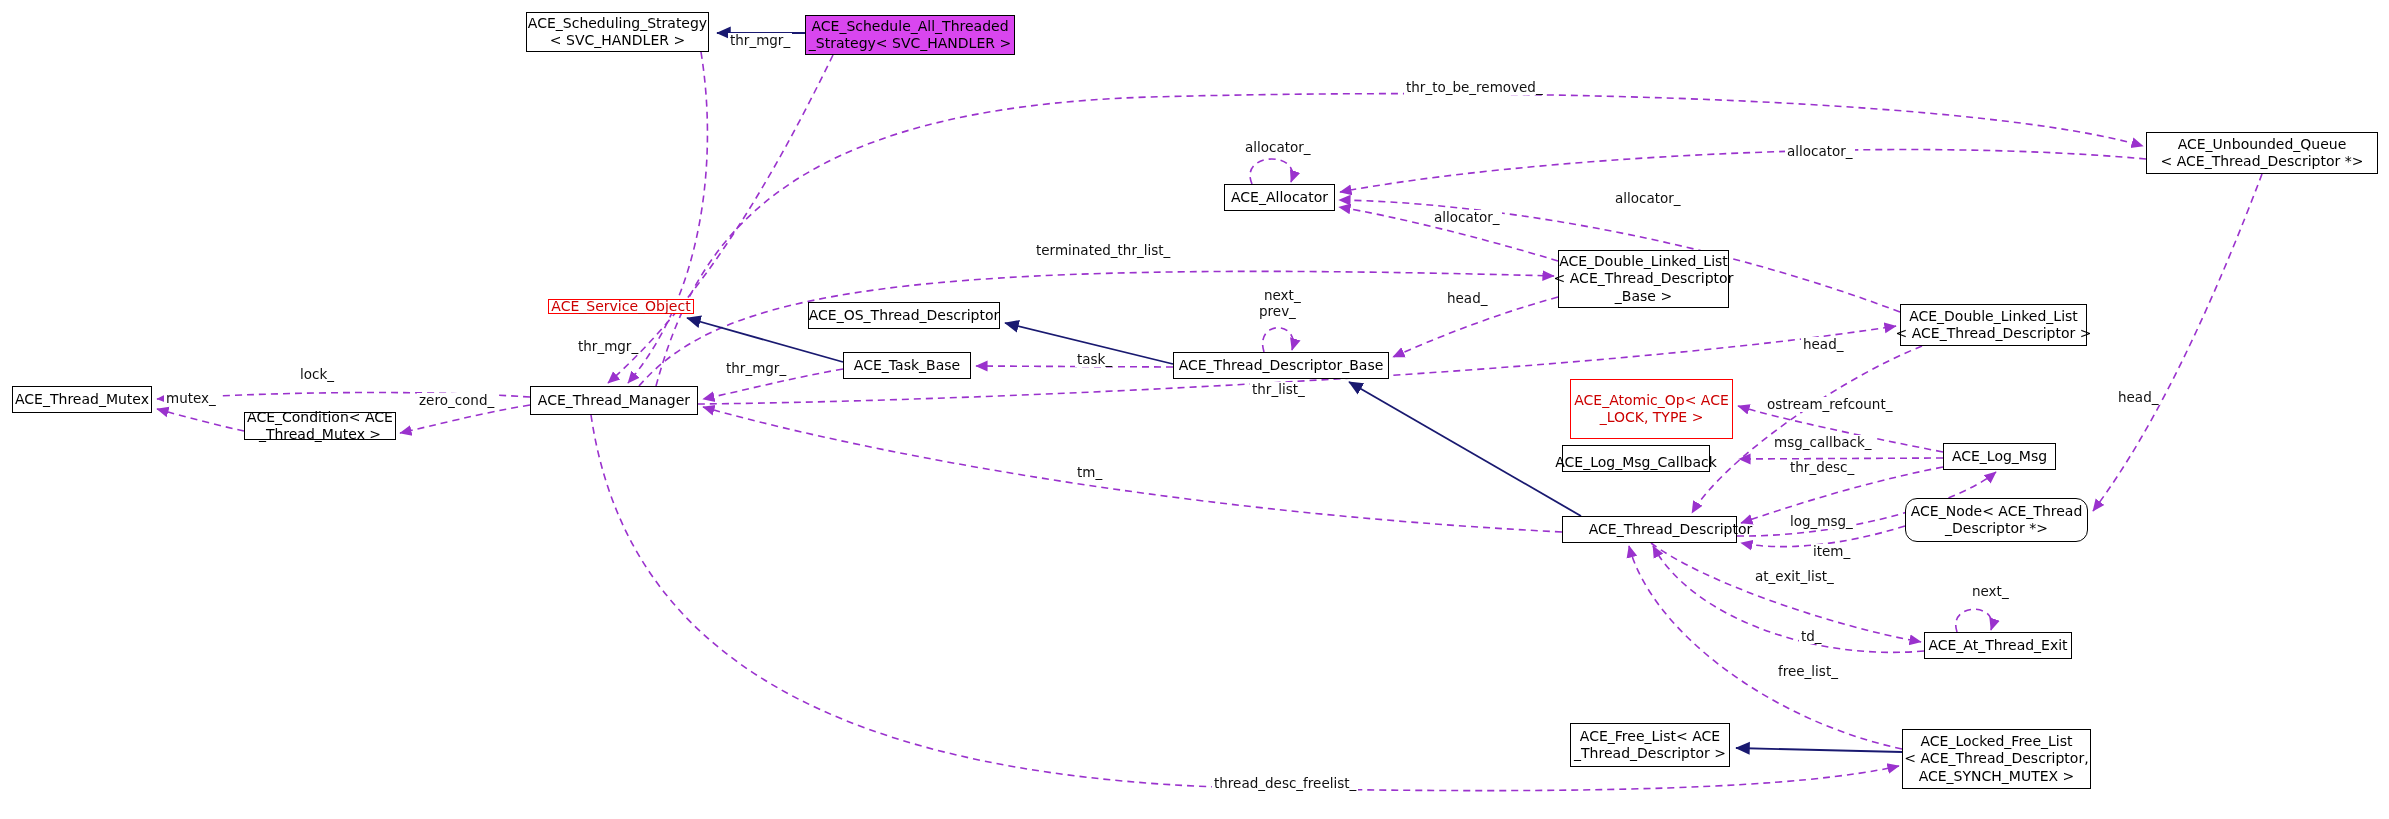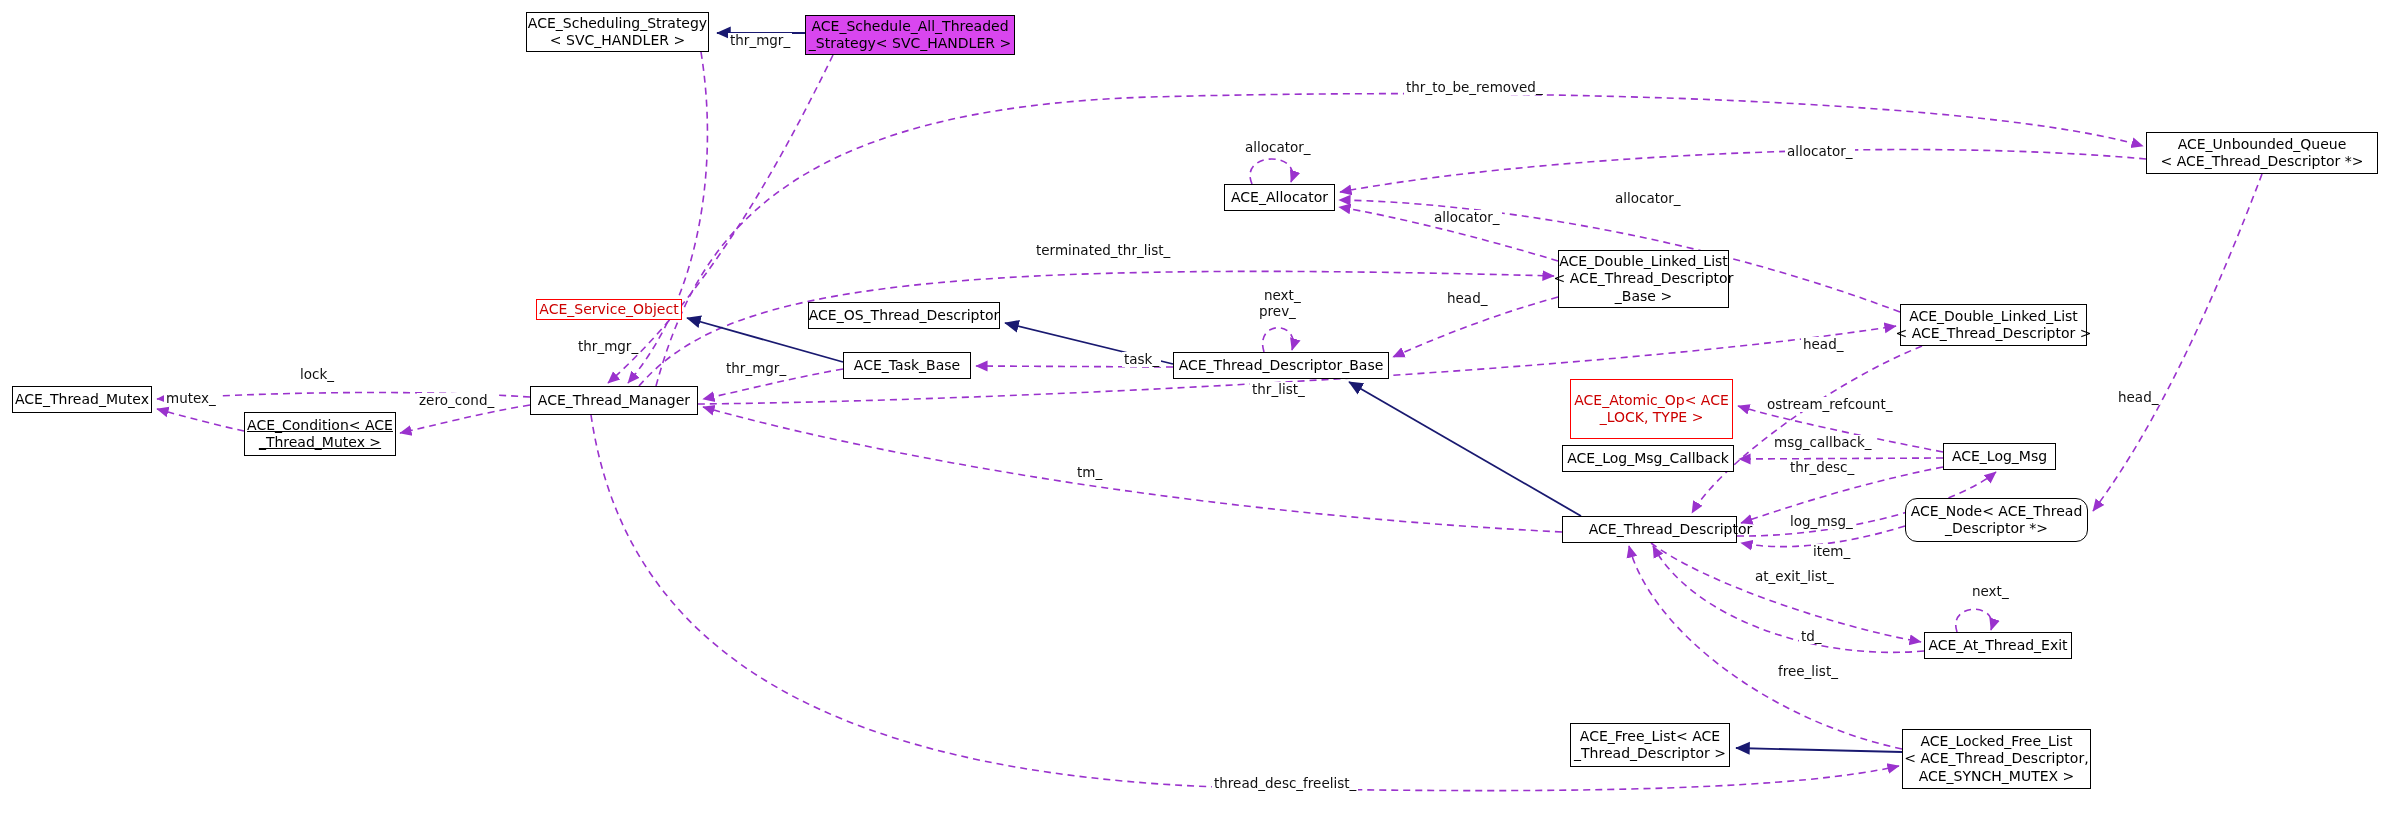--- a/index.html
+++ b/index.html
@@ -75,21 +75,21 @@
     <span class="edge-label" style="left: 576px; top: 339px;">thr_mgr_</span>
     <span class="edge-label" style="left: 1404px; top: 80px;">thr_to_be_removed_</span>
     <span class="edge-label" style="left: 1243px; top: 140px;">allocator_</span>
     <span class="edge-label" style="left: 1785px; top: 144px;">allocator_</span>
     <span class="edge-label" style="left: 1613px; top: 191px;">allocator_</span>
     <span class="edge-label" style="left: 1432px; top: 210px;">allocator_</span>
     <span class="edge-label" style="left: 1034px; top: 243px;">terminated_thr_list_</span>
     <span class="edge-label" style="left: 1445px; top: 291px;">head_</span>
     <span class="edge-label" style="left: 1262px; top: 288px;">next_</span>
     <span class="edge-label" style="left: 1257px; top: 304px;">prev_</span>
-    <span class="edge-label" style="left: 1075px; top: 352px; margin-left: 47px;">task_</span>
+    <span class="edge-label" style="left: 1075px; top: 352px;">task_</span>
     <span class="edge-label" style="left: 724px; top: 361px;">thr_mgr_</span>
     <span class="edge-label" style="left: 1250px; top: 382px;">thr_list_</span>
     <span class="edge-label" style="left: 1801px; top: 337px;">head_</span>
     <span class="edge-label" style="left: 2116px; top: 390px;">head_</span>
     <span class="edge-label" style="left: 1765px; top: 397px;">ostream_refcount_</span>
     <span class="edge-label" style="left: 1772px; top: 435px;">msg_callback_</span>
     <span class="edge-label" style="left: 1788px; top: 460px;">thr_desc_</span>
     <span class="edge-label" style="left: 1788px; top: 514px;">log_msg_</span>
     <span class="edge-label" style="left: 1075px; top: 465px;">tm_</span>
     <span class="edge-label" style="left: 1811px; top: 544px;">item_</span>
@@ -114,21 +114,21 @@
       <div class="node-line">&lt; ACE_Thread_Descriptor *&gt;</div>
     </div>
     <div class="node normal" style="left: 1224px; top: 184px; width: 111px; height: 27px;">
       <div class="node-line">ACE_Allocator</div>
     </div>
     <div class="node normal" style="left: 1558px; top: 250px; width: 171px; height: 58px;">
       <div class="node-line">ACE_Double_Linked_List</div>
       <div class="node-line">&lt; ACE_Thread_Descriptor</div>
       <div class="node-line">_Base &gt;</div>
     </div>
-    <div class="node truncated" style="left: 536px; top: 299px; width: 146px; height: 21px;">
+    <div class="node truncated" style="left: 548px; top: 299px; width: 146px; height: 15px;">
       <div class="node-line">ACE_Service_Object</div>
     </div>
     <div class="node normal" style="left: 808px; top: 302px; width: 192px; height: 27px;">
       <div class="node-line">ACE_OS_Thread_Descriptor</div>
     </div>
     <div class="node normal" style="left: 1900px; top: 304px; width: 187px; height: 42px;">
       <div class="node-line">ACE_Double_Linked_List</div>
       <div class="node-line">&lt; ACE_Thread_Descriptor &gt;</div>
     </div>
     <div class="node normal" style="left: 843px; top: 352px; width: 128px; height: 27px;">
@@ -140,25 +140,25 @@
     <div class="node truncated" style="left: 1570px; top: 379px; width: 163px; height: 60px;">
       <div class="node-line">ACE_Atomic_Op&lt; ACE</div>
       <div class="node-line">_LOCK, TYPE &gt;</div>
     </div>
     <div class="node normal" style="left: 12px; top: 386px; width: 140px; height: 27px;">
       <div class="node-line">ACE_Thread_Mutex</div>
     </div>
     <div class="node normal" style="left: 530px; top: 386px; width: 168px; height: 29px;">
       <div class="node-line">ACE_Thread_Manager</div>
     </div>
-    <div class="node normal" style="left: 244px; top: 412px; width: 152px; height: 44px; text-decoration: underline;">
+    <div class="node normal" style="left: 244px; top: 412px; width: 152px; height: 28px;">
       <div class="node-line">ACE_Condition&lt; ACE</div>
       <div class="node-line">_Thread_Mutex &gt;</div>
     </div>
-    <div class="node normal" style="left: 1562px; top: 445px; width: 172px; height: 27px;">
+    <div class="node normal" style="left: 1562px; top: 445px; width: 148px; height: 27px; justify-content: flex-end;">
       <div class="node-line">ACE_Log_Msg_Callback</div>
     </div>
     <div class="node normal" style="left: 1943px; top: 443px; width: 113px; height: 27px;">
       <div class="node-line">ACE_Log_Msg</div>
     </div>
     <div class="node normal" style="left: 1905px; top: 498px; width: 183px; height: 44px; border-radius: 12px;">
       <div class="node-line">ACE_Node&lt; ACE_Thread</div>
       <div class="node-line">_Descriptor *&gt;</div>
     </div>
     <div class="node normal" style="left: 1562px; top: 516px; width: 175px; height: 27px; padding-left: 42px;">

